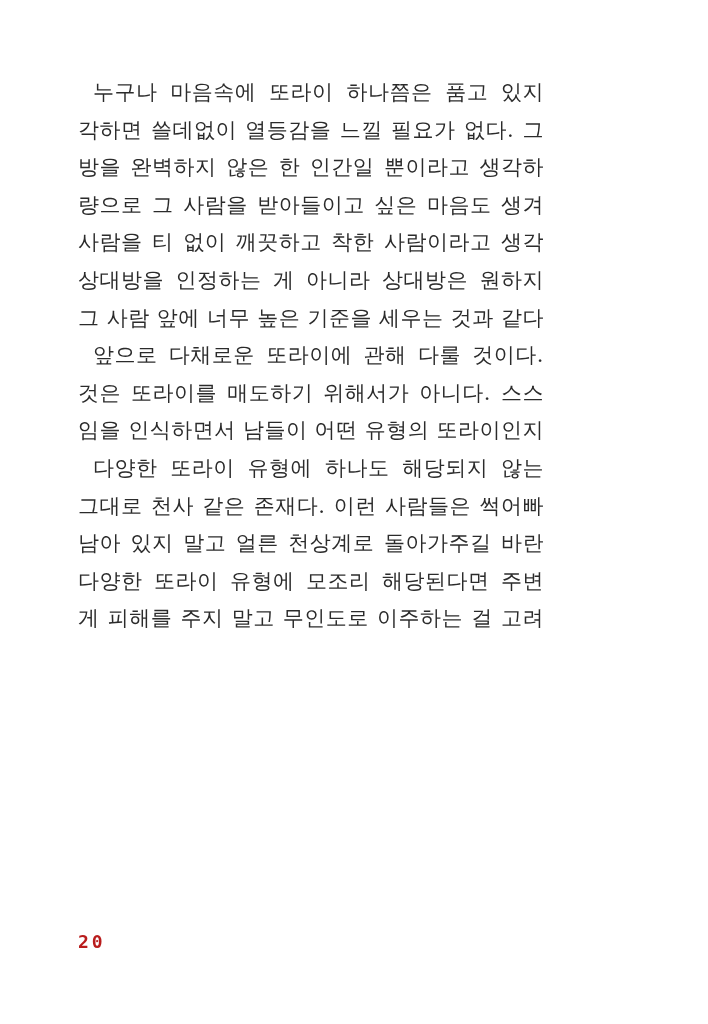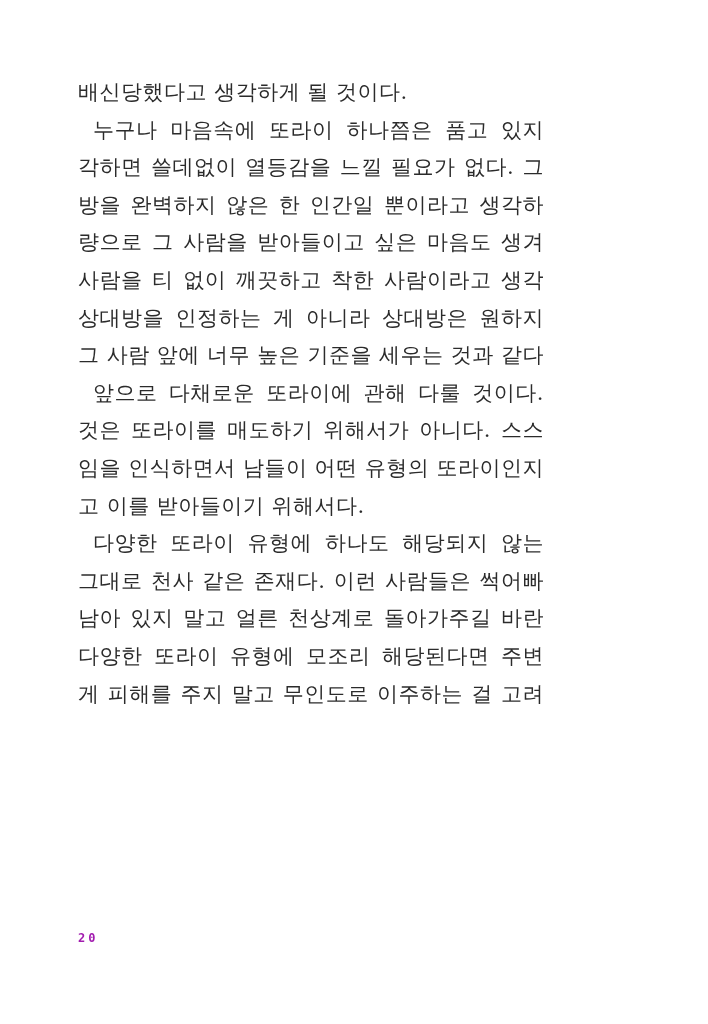--- a/index.html
+++ b/index.html
@@ -41,46 +41,44 @@
   }
   .last {
     text-align: left;
     text-align-last: left;
   }
   .page-number {
     position: absolute;
     left: 78px;
     top: 931px;
     font-family: "DejaVu Sans Mono", "Liberation Mono", monospace;
-    font-size: 12px;
+    font-size: 18px;
     font-weight: bold;
     letter-spacing: 3px;
-    color: #a21caf;
+    color: #b91c1c;
   }
 </style>
 </head>
 <body>
 
 <div class="page">
   <div class="text-block">
 
-    <div class="line last">배신당했다고 생각하게 될 것이다.</div>
 
     <div class="line just indent">누구나 마음속에 또라이 하나쯤은 품고 있지 않느냐고 생</div>
     <div class="line just">각하면 쓸데없이 열등감을 느낄 필요가 없다. 그리고 상대</div>
     <div class="line just">방을 완벽하지 않은 한 인간일 뿐이라고 생각하면 넓은 아</div>
     <div class="line just">량으로 그 사람을 받아들이고 싶은 마음도 생겨난다. 다른</div>
     <div class="line just">사람을 티 없이 깨끗하고 착한 사람이라고 생각하는 것은</div>
     <div class="line just">상대방을 인정하는 게 아니라 상대방은 원하지 않았는데</div>
     <div class="line last">그 사람 앞에 너무 높은 기준을 세우는 것과 같다.</div>
 
     <div class="line just indent">앞으로 다채로운 또라이에 관해 다룰 것이다. 하지만 이</div>
     <div class="line just">것은 또라이를 매도하기 위해서가 아니다. 스스로 또라이</div>
     <div class="line just">임을 인식하면서 남들이 어떤 유형의 또라이인지 알아차리</div>
-    <div class="line last">고 이를 받아들이기 위해서다.</div>
 
     <div class="line just indent">다양한 또라이 유형에 하나도 해당되지 않는 사람은 말</div>
     <div class="line just">그대로 천사 같은 존재다. 이런 사람들은 썩어빠진 세상에</div>
     <div class="line just">남아 있지 말고 얼른 천상계로 돌아가주길 바란다. 반대로</div>
     <div class="line just">다양한 또라이 유형에 모조리 해당된다면 주변 사람들에</div>
     <div class="line just">게 피해를 주지 말고 무인도로 이주하는 걸 고려해보는 것</div>
   </div>
 
   <div class="page-number">20</div>
 </div>

